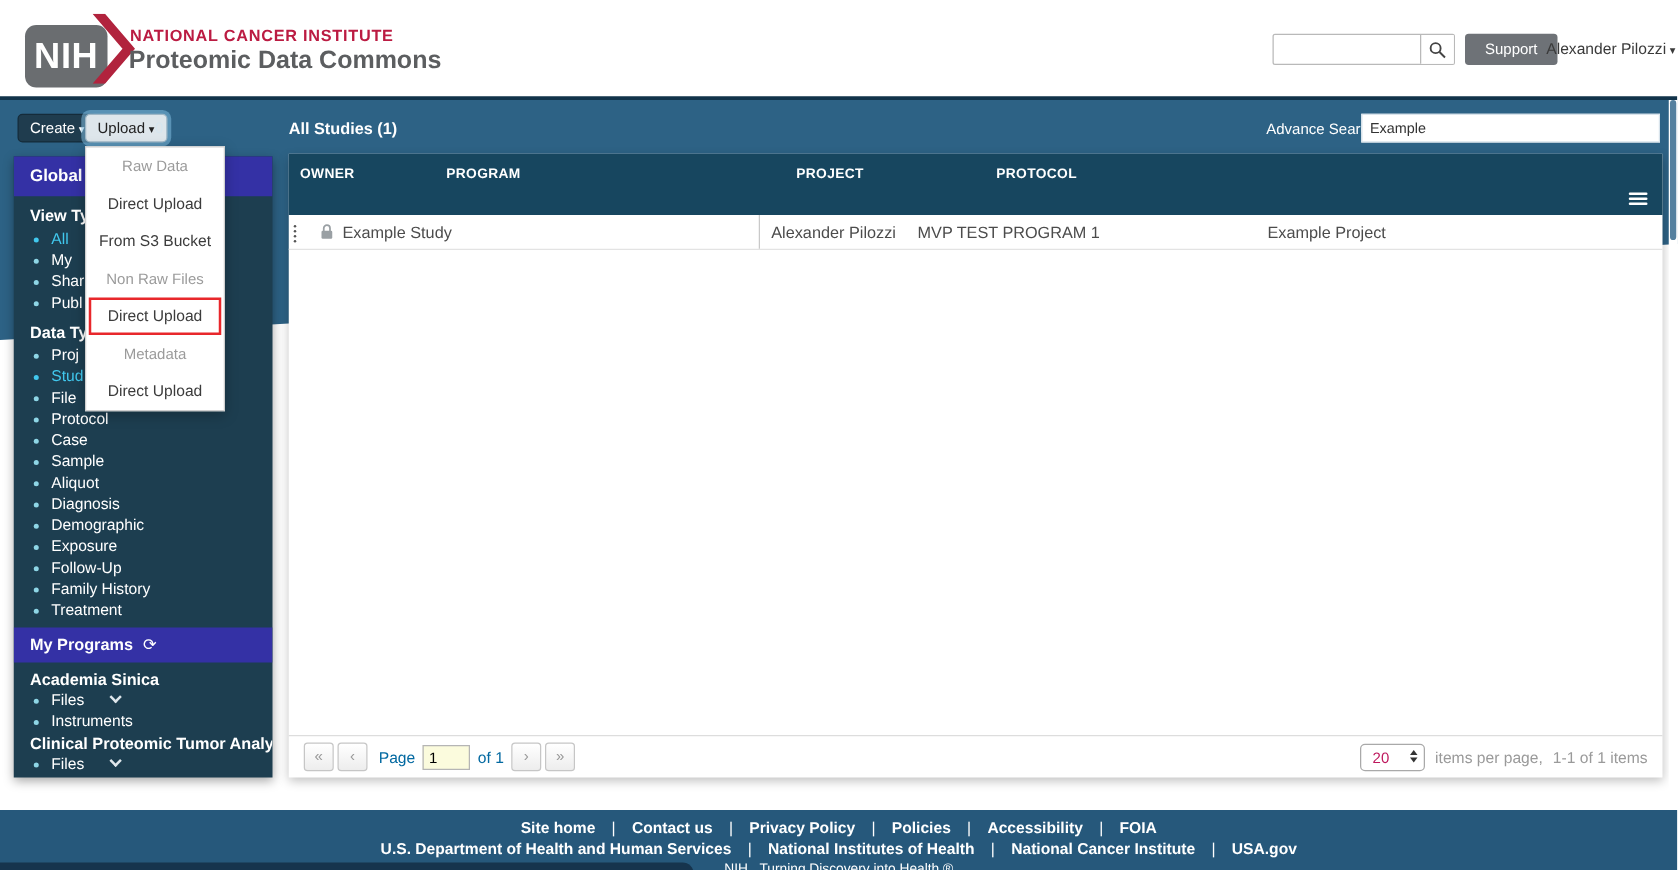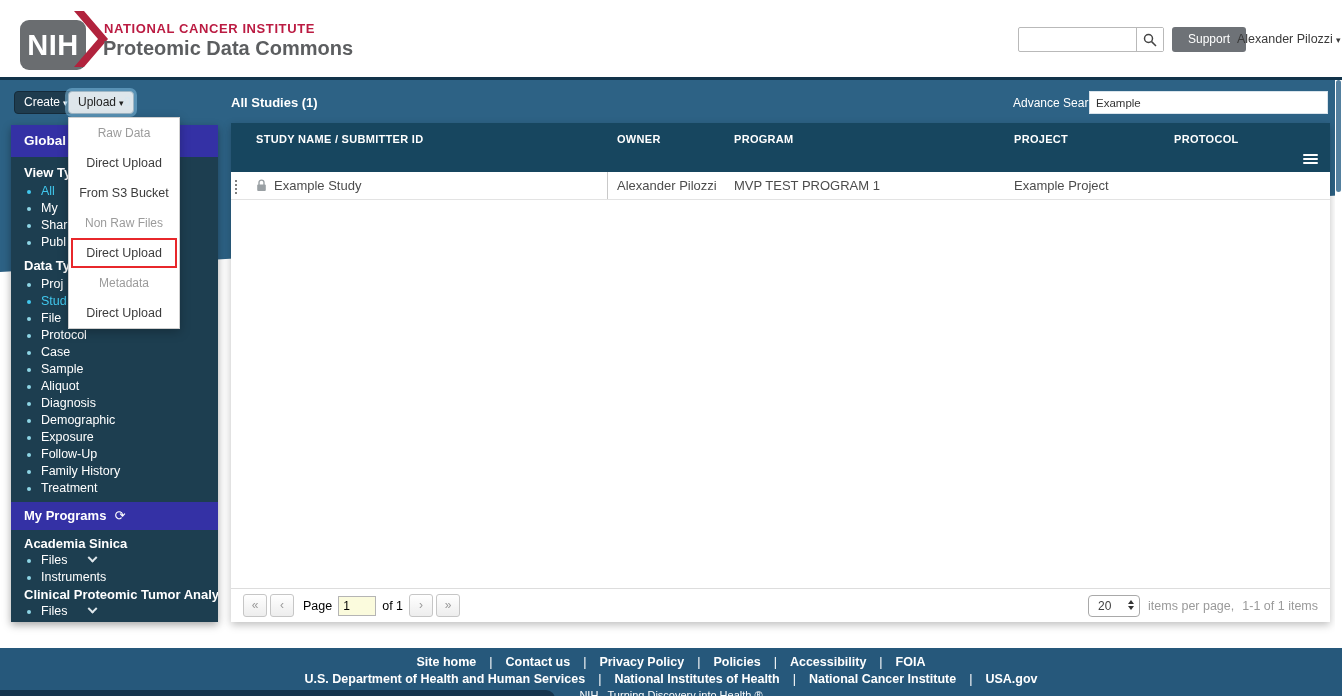--- a/index.html
+++ b/index.html
@@ -80,25 +80,25 @@
         color:#4c4c4c;flex-shrink:0;cursor:pointer;}
   .td{display:flex;align-items:center;}
   .td.c1{border-right:1px solid #c9c9c9;position:relative;}
   .dots{position:absolute;left:4px;top:8px;width:2px;height:2px;border-radius:50%;background:#555;
         box-shadow:0 4px 0 #555,0 8px 0 #555,0 12px 0 #555;cursor:grab;}
   .lock{margin-right:7px;display:flex;}
   .tbody-fill{flex:1;}
   .pager{height:34px;border-top:1px solid #ddd;display:flex;align-items:center;padding:0 12px;flex-shrink:0;}
   .pbtn{width:24px;height:23px;border:1px solid #c6c6c6;border-radius:3px;background:linear-gradient(#fff,#ededed);
         color:#9a9a9a;font-size:12px;text-align:center;line-height:21px;margin-right:3px;cursor:pointer;}
-  .plabel{font-size:12.5px;color:#000000;margin:0 6px;}
+  .plabel{font-size:12.5px;color:#0369a1;margin:0 6px;}
   .pinput{width:38px;height:20px;border:1px solid #b5b5b5;background:#fbfbdd;font-size:12px;padding:0 4px;outline:none;}
   .spacer{flex:1;}
   .psel{width:52px;height:22px;border:1px solid #a9a9a9;border-radius:4px;background:#fff;display:flex;
-        align-items:center;font-size:12px;padding-left:9px;position:relative;cursor:pointer;color:#404040;}
+        align-items:center;font-size:12px;padding-left:9px;position:relative;cursor:pointer;color:#be185d;}
   .psel .arrows{position:absolute;right:5px;top:4px;display:flex;flex-direction:column;}
   .psel .arrows i{display:block;width:0;height:0;border-left:3.5px solid transparent;border-right:3.5px solid transparent;}
   .psel .arrows i.up{border-bottom:4px solid #333;margin-bottom:2px;}
   .psel .arrows i.dn{border-top:4px solid #333;}
   .pinfo{color:#9a9a9a;font-size:12.5px;margin-left:8px;}
 
   
   .menu{position:absolute;left:68px;top:117px;width:112px;background:#fff;border:1px solid #cfcfcf;
         box-shadow:0 3px 10px rgba(0,0,0,.25);z-index:40;}
   .mi{height:30px;line-height:30px;text-align:center;font-size:12.5px;color:#3c3c3c;cursor:pointer;white-space:nowrap;}
@@ -193,21 +193,20 @@
     </div>
     <div class="prog-name">Academia Sinica</div>
     <div class="side-item"><span class="blt"></span><span>Files</span><span class="chev"></span></div>
     <div class="side-item"><span class="blt"></span><span>Instruments</span></div>
     <div class="prog-name mt1">Clinical Proteomic Tumor Analy...</div>
     <div class="side-item"><span class="blt"></span><span>Files</span><span class="chev"></span></div>
   </div>
 
   <div class="table-card">
     <div class="thead">
-      <div class="th c1">STUDY NAME / SUBMITTER ID</div>
       <div class="th c2">OWNER</div>
       <div class="th c3">PROGRAM</div>
       <div class="th c4">PROJECT</div>
       <div class="th c5">PROTOCOL</div>
       <div class="burger">
           <div></div>
           <div></div>
           <div style="margin-bottom:0"></div>
         </div>
     </div>

